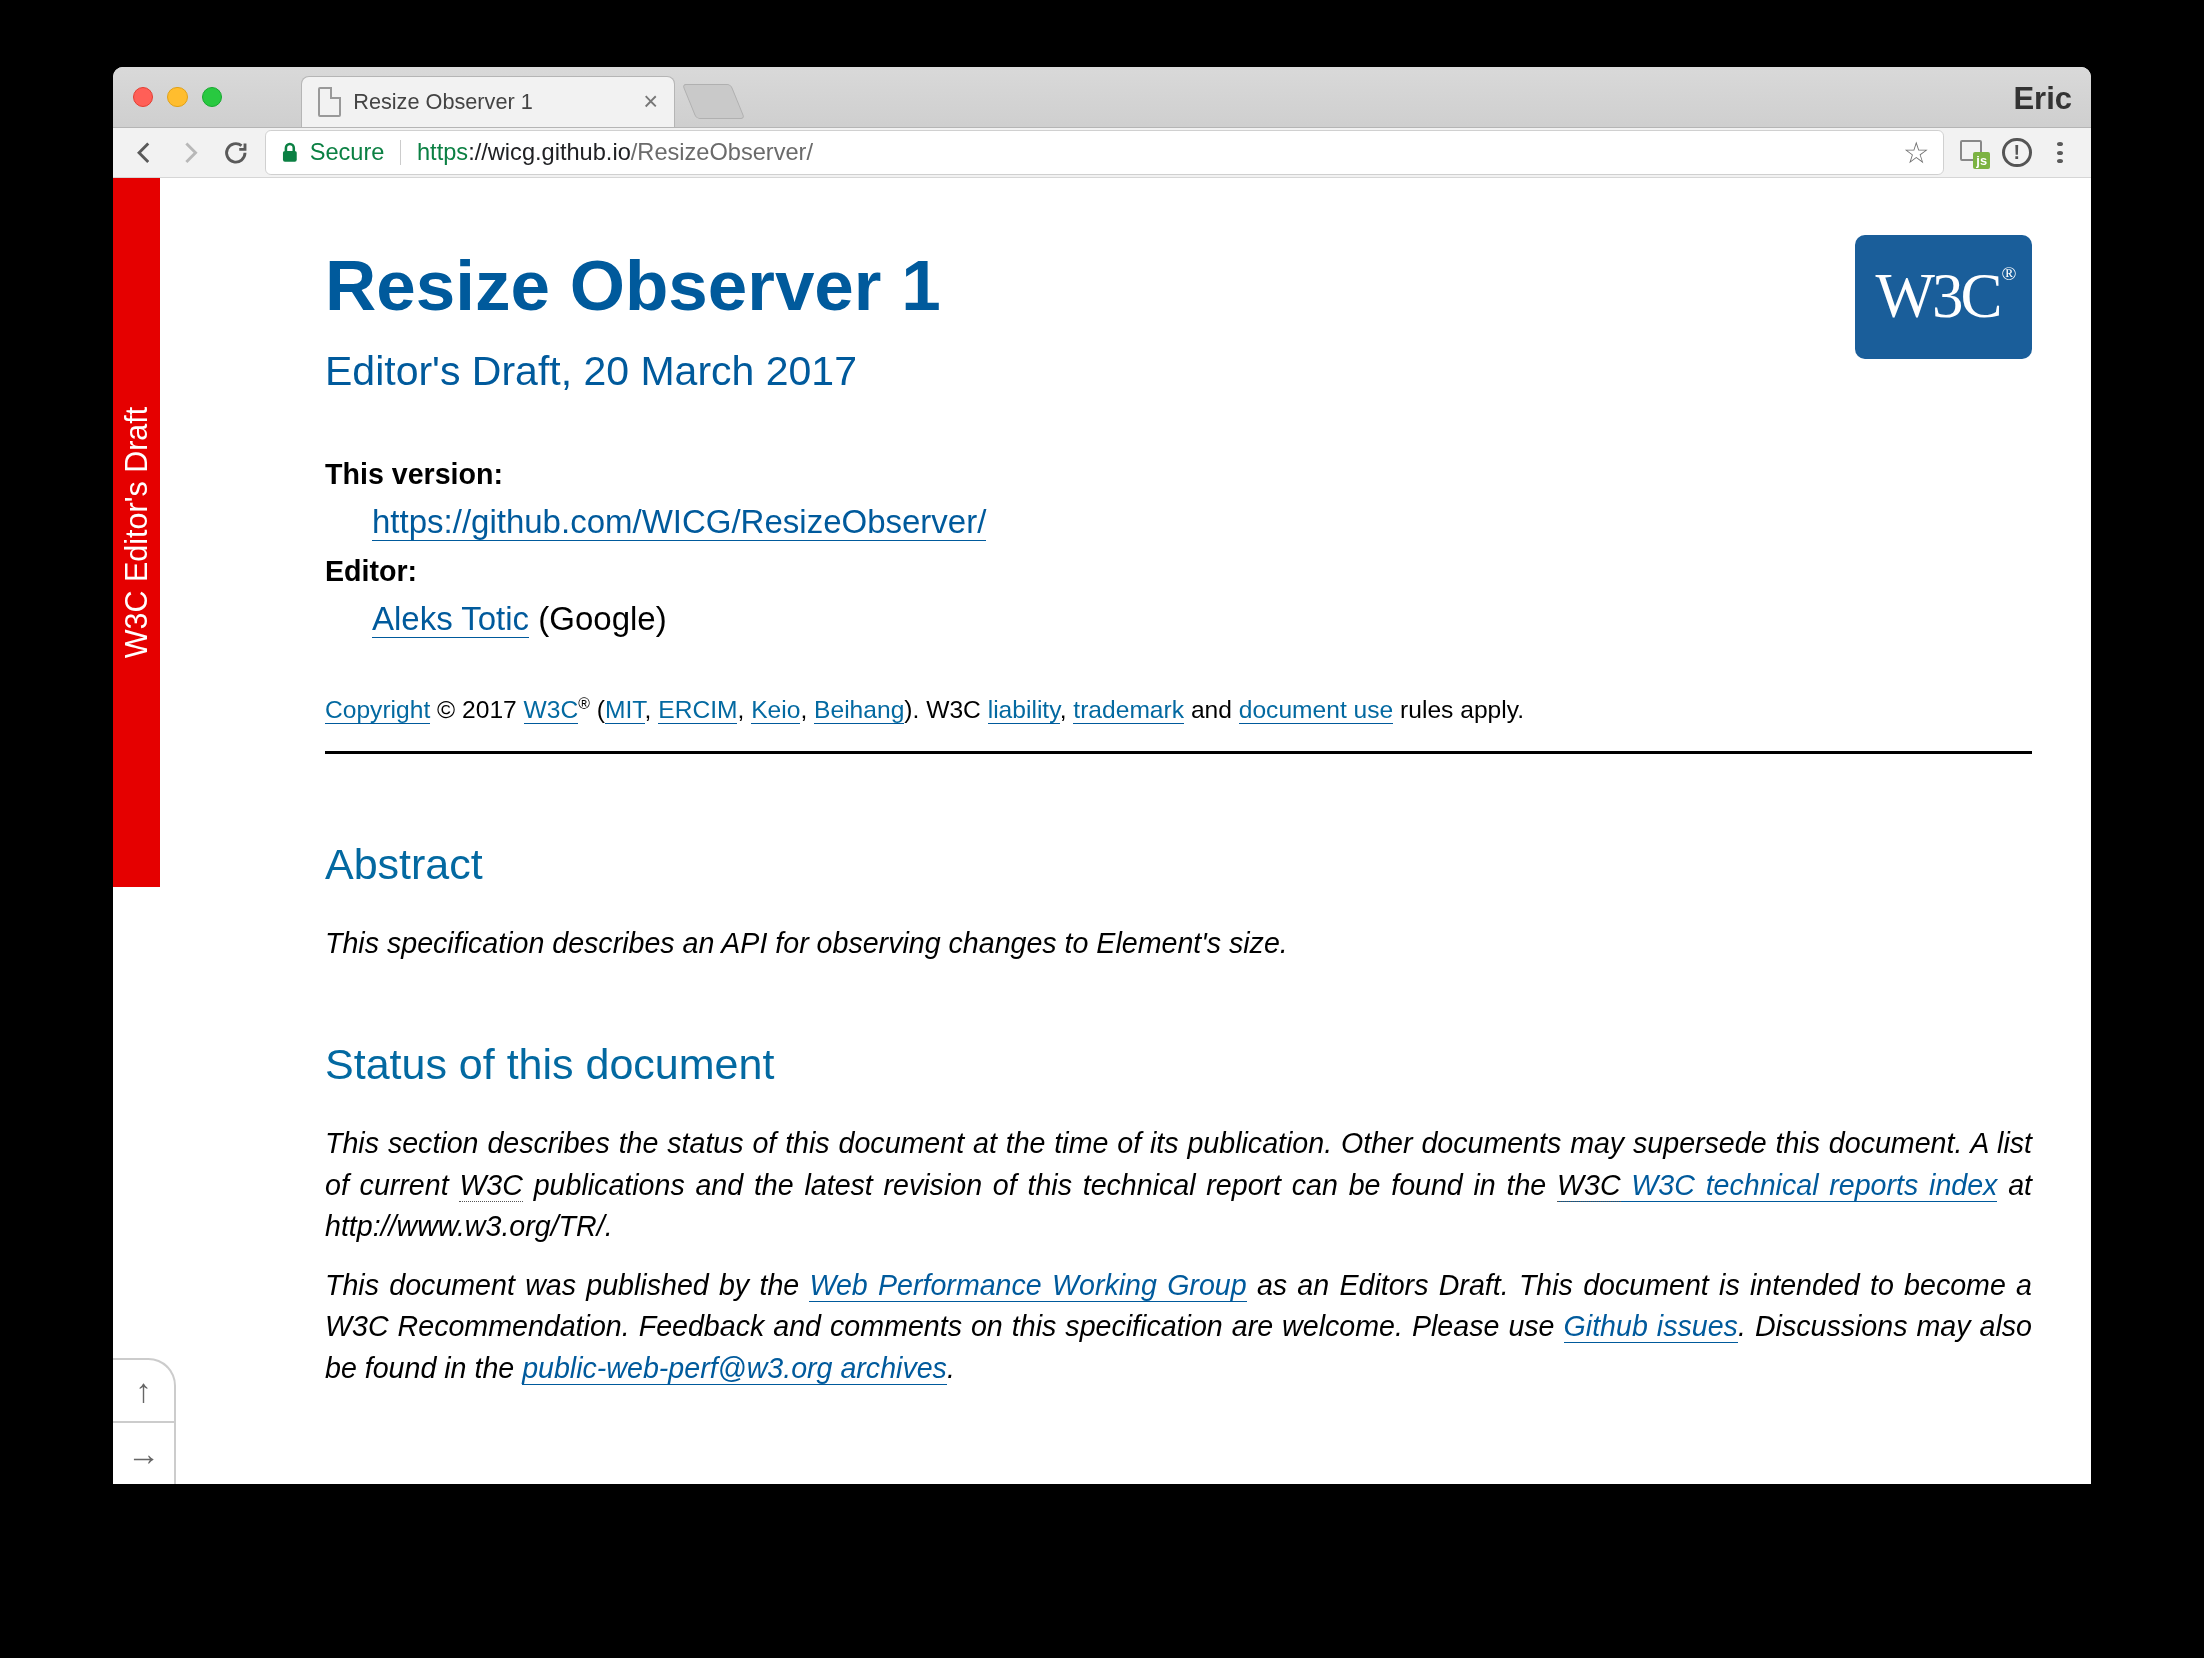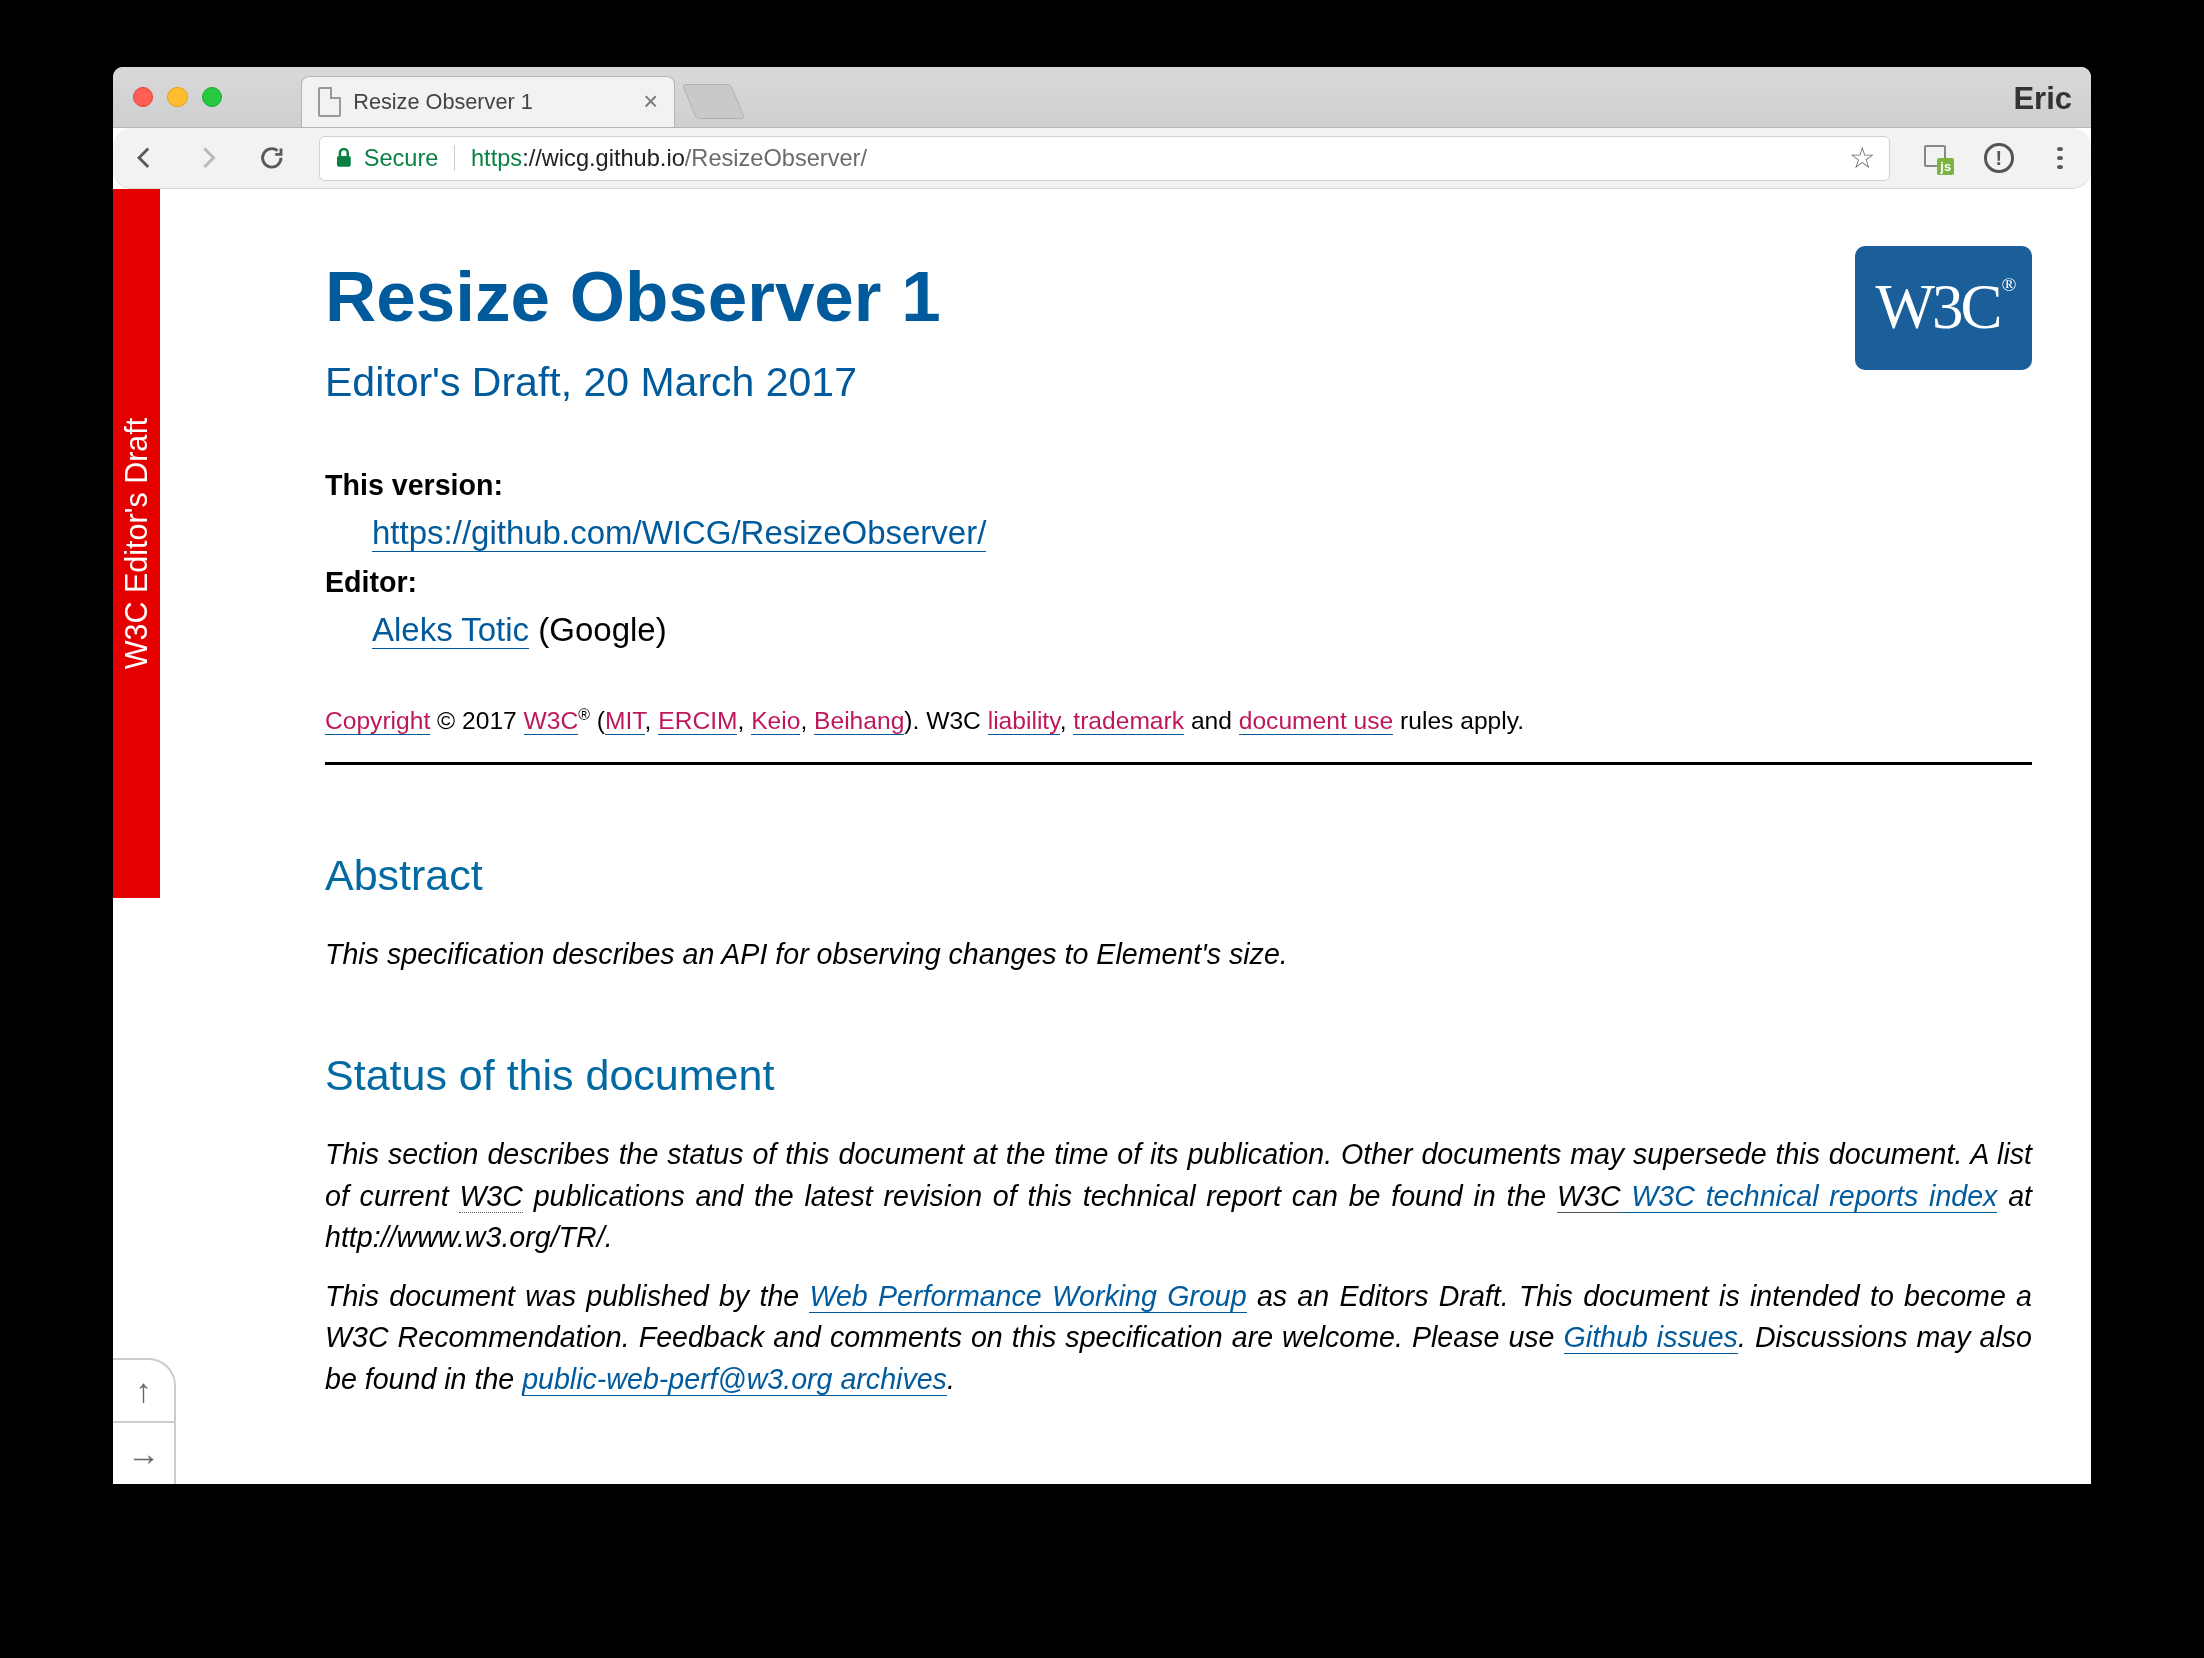--- a/index.html
+++ b/index.html
@@ -81,28 +81,27 @@
 
   .profile-name {
     position: absolute;
     right: 19px; top: 13.8px;
     font-size: 31px;
     color: #333;
     font-weight: bold;
   }
 
   .toolbar {
-    height: 61px;
+    height: 50px;
     background: #f2f2f2;
     border-bottom: 1px solid #d6d6d6;
     display: flex;
     align-items: center;
     padding: 0 15.8px;
-    gap: 32px;
-    border-radius: 19px;
+    gap: 14px;
   }
   .nav-btn {
     width: 31.5px; height: 31.5px;
     display:flex; align-items:center; justify-content:center;
   }
   .nav-btn svg { width: 27.6px; height: 27.6px; }
   .nav-btn.disabled svg { stroke: #b8b8b8; }
   .nav-btn svg { stroke: #5a5a5a; fill:none; stroke-width:2.5; }
 
   .omnibox {
@@ -222,21 +221,21 @@
   dl.meta dt { font-weight: 700; margin-top: 5.9px; font-size: 28.6px;}
   dl.meta dd { margin-left: 47px; font-size: 33px; margin-top: 2px;}
   a.link { color: #005A9C; text-decoration: none; border-bottom: 1.5px solid #005A9C; }
   .editor-affil { color:#000; }
 
   .copyright {
     margin-top: 49px;
     font-size: 24.6px;
     color: #000;
   }
-  .copyright a { color:#be185d; text-decoration:none; border-bottom:1px solid #005A9C;}
+  .copyright a { color:#0369a1; text-decoration:none; border-bottom:1px solid #005A9C;}
   .dotted { border-bottom: 1.5px dotted #555; }
   sup.reg { font-size: 15.8px; vertical-align: super;}
 
   hr.sep {
     border: none;
     border-top: 3px solid #000;
     margin: 23.6px 0 79px 0;
   }
 
   h2.section {

